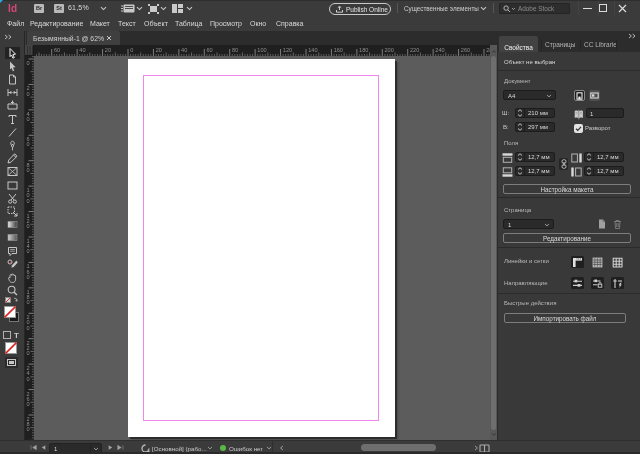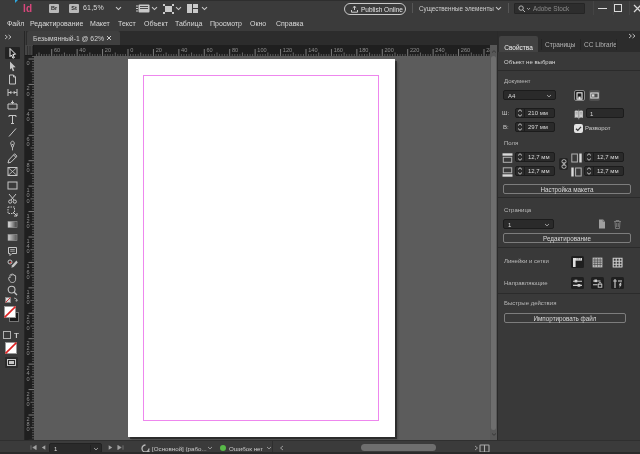--- a/index.html
+++ b/index.html
@@ -7,21 +7,21 @@
 .abs{position:absolute;}
 .fld{position:absolute;height:10px;background:#2a2a2a;border:1px solid #1c1c1c;border-radius:2px;display:flex;align-items:center;}
 .fld .ud{width:9px;height:100%;border-right:1px solid #1c1c1c;display:flex;flex-direction:column;align-items:center;justify-content:center;gap:2px;}
 .fld .fv{font-size:6px;color:#d8d8d8;padding-left:3px;letter-spacing:0;}
 .btn{position:absolute;height:10px;border:1px solid #7d7d7d;border-radius:2px;color:#dadada;
  font-size:6.3px;display:flex;align-items:center;justify-content:center;background:transparent;}
 .lbl{position:absolute;font-size:6px;color:#b9b9b9;white-space:nowrap;}
 .sep{position:absolute;height:1px;background:#2b2b2b;}
 </style></head><body>
 
-<div class="abs" style="left:15px;top:0;width:574px;height:16px;background:#3b3b3b;">
+<div class="abs" style="left:0;top:0;width:574px;height:16px;background:#3b3b3b;">
 <div class="abs" style="left:0;top:0;width:640px;height:1px;background:#2e2e2e;"></div>
 <div class="abs" style="left:0;top:0;width:0;height:0;border-top:3px solid #2da9e1;border-right:3px solid transparent;"></div>
 <div class="abs" style="left:8px;top:3px;font-size:10px;font-weight:bold;color:#d9477c;letter-spacing:0.2px;">Id</div>
 <div class="abs" style="left:34px;top:3.5px;width:10px;height:9px;background:#b9b9b9;border-radius:1px;color:#2a2a2a;font-size:5.5px;font-weight:bold;text-align:center;line-height:9px;">Br</div>
 <div class="abs" style="left:54px;top:3.5px;width:10px;height:9px;background:#b9b9b9;border-radius:1px;color:#2a2a2a;font-size:5.5px;font-weight:bold;text-align:center;line-height:9px;">St</div>
 <div class="abs" style="left:68px;top:4px;font-size:7px;color:#dcdcdc;letter-spacing:0.2px;">61,5%</div>
 <div class="abs" style="left:100px;top:5.5px;">
       <svg width="7" height="5" viewBox="0 0 7 5">
         <path d="M1 1.2 L3.5 3.6 L6 1.2" stroke="#c8c8c8" stroke-width="1.1" fill="none"></path>
       </svg>

